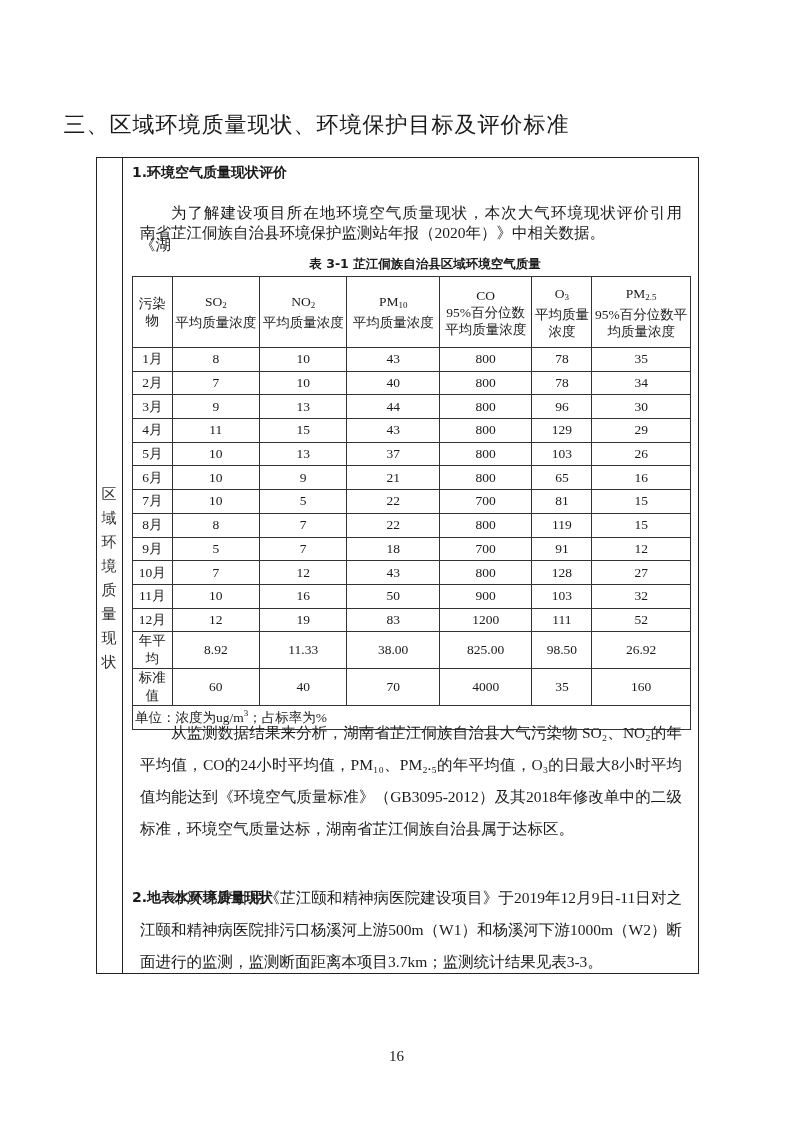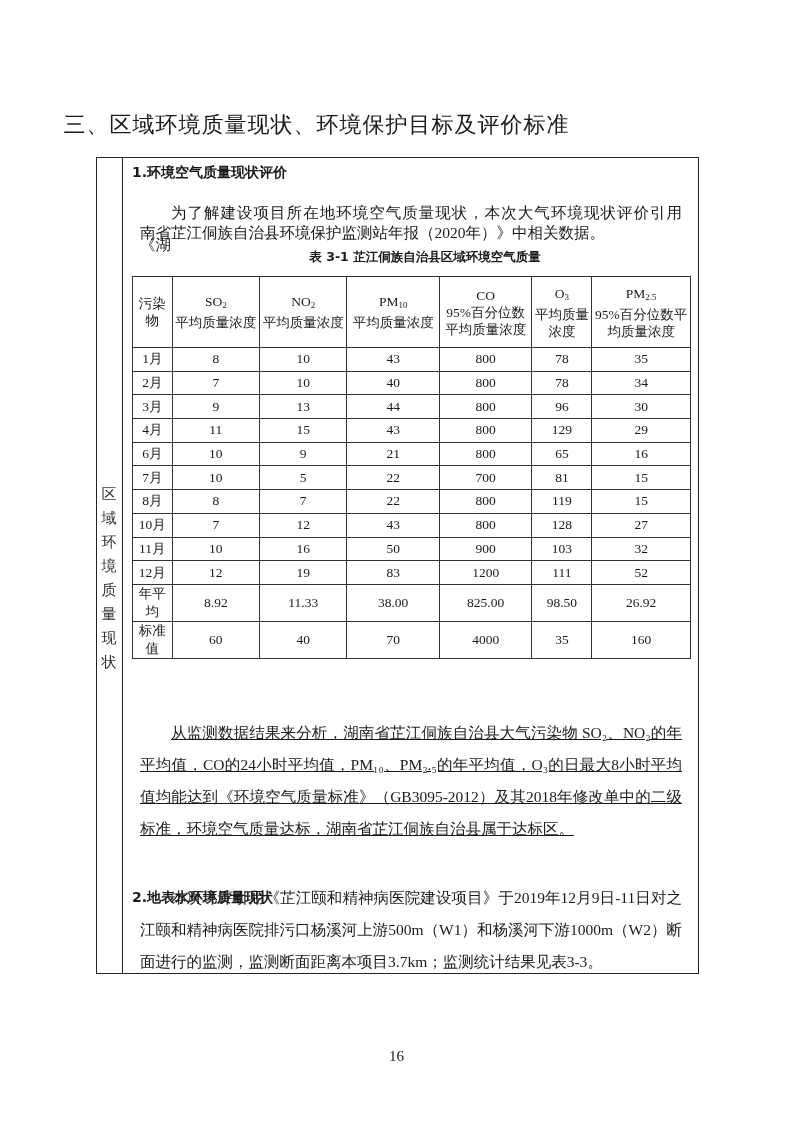--- a/index.html
+++ b/index.html
@@ -38,22 +38,22 @@
         <div>质</div>
         <div>量</div>
         <div>现</div>
         <div>状</div>
       </div>
   </div>
   <div class="content">
     <div class="h" style="top:6px;">1.环境空气质量现状评价</div>
     <div class="p indent" style="top:31px;">为了解建设项目所在地环境空气质量现状，本次大气环境现状评价引用《湖</div>
     <div class="p" style="top:51px;">南省芷江侗族自治县环境保护监测站年报（2020年）》中相关数据。</div>
-    <div class="caption" style="top:91px;margin-left:28px;">表 3-1      芷江侗族自治县区域环境空气质量</div>
-    <div class="p indent" style="top:551px;text-decoration:underline;">从监测数据结果来分析，湖南省芷江侗族自治县大气污染物 SO₂、NO₂的年平均值，CO的24小时平均值，PM₁₀、PM₂.₅的年平均值，O₃的日最大8小时平均值均能达到《环境空气质量标准》（GB3095-2012）及其2018年修改单中的二级标准，环境空气质量达标，湖南省芷江侗族自治县属于达标区。</div>
+    <div class="caption" style="top:98px;margin-left:28px;">表 3-1      芷江侗族自治县区域环境空气质量</div>
+    <div class="p indent" style="top:551px;">从监测数据结果来分析，湖南省芷江侗族自治县大气污染物 SO₂、NO₂的年平均值，CO的24小时平均值，PM₁₀、PM₂.₅的年平均值，O₃的日最大8小时平均值均能达到《环境空气质量标准》（GB3095-2012）及其2018年修改单中的二级标准，环境空气质量达标，湖南省芷江侗族自治县属于达标区。</div>
     <div class="h" style="top:731px;">2.地表水环境质量现状</div>
     <div class="p indent" style="top:716px;">本次环评引用《芷江颐和精神病医院建设项目》于2019年12月9日-11日对之江颐和精神病医院排污口杨溪河上游500m（W1）和杨溪河下游1000m（W2）断面进行的监测，监测断面距离本项目3.7km；监测统计结果见表3-3。</div>
   </div>
 </div>
 
 <table>
   <thead>
     <tr id="thead-row">
       <th class="rowhead">污染物</th>
     <th style="width: 85px;">
@@ -113,20 +113,29 @@
       <tr>
         <td class="rowhead">4月</td>
         <td>11</td>
         <td>15</td>
         <td>43</td>
         <td>800</td>
         <td>129</td>
         <td>29</td>
       </tr>
       <tr>
+        <td class="rowhead">5月</td>
+        <td>10</td>
+        <td>13</td>
+        <td>37</td>
+        <td>800</td>
+        <td>103</td>
+        <td>26</td>
+      </tr>
+      <tr>
         <td class="rowhead">6月</td>
         <td>10</td>
         <td>9</td>
         <td>21</td>
         <td>800</td>
         <td>65</td>
         <td>16</td>
       </tr>
       <tr>
         <td class="rowhead">7月</td>
@@ -138,20 +147,29 @@
         <td>15</td>
       </tr>
       <tr>
         <td class="rowhead">8月</td>
         <td>8</td>
         <td>7</td>
         <td>22</td>
         <td>800</td>
         <td>119</td>
         <td>15</td>
+      </tr>
+      <tr>
+        <td class="rowhead">9月</td>
+        <td>5</td>
+        <td>7</td>
+        <td>18</td>
+        <td>700</td>
+        <td>91</td>
+        <td>12</td>
       </tr>
       <tr>
         <td class="rowhead">10月</td>
         <td>7</td>
         <td>12</td>
         <td>43</td>
         <td>800</td>
         <td>128</td>
         <td>27</td>
       </tr>
@@ -184,16 +202,19 @@
       </tr>
       <tr>
         <td class="rowhead">标准值</td>
         <td>60</td>
         <td>40</td>
         <td>70</td>
         <td>4000</td>
         <td>35</td>
         <td>160</td>
       </tr>
+      <tr class="note">
+        <td colspan="7">单位：浓度为ug/m<sup>3</sup>；占标率为%</td>
+      </tr>
     </tbody>
 </table>
 
 <div class="pagenum">16</div>
 
 </body></html>

